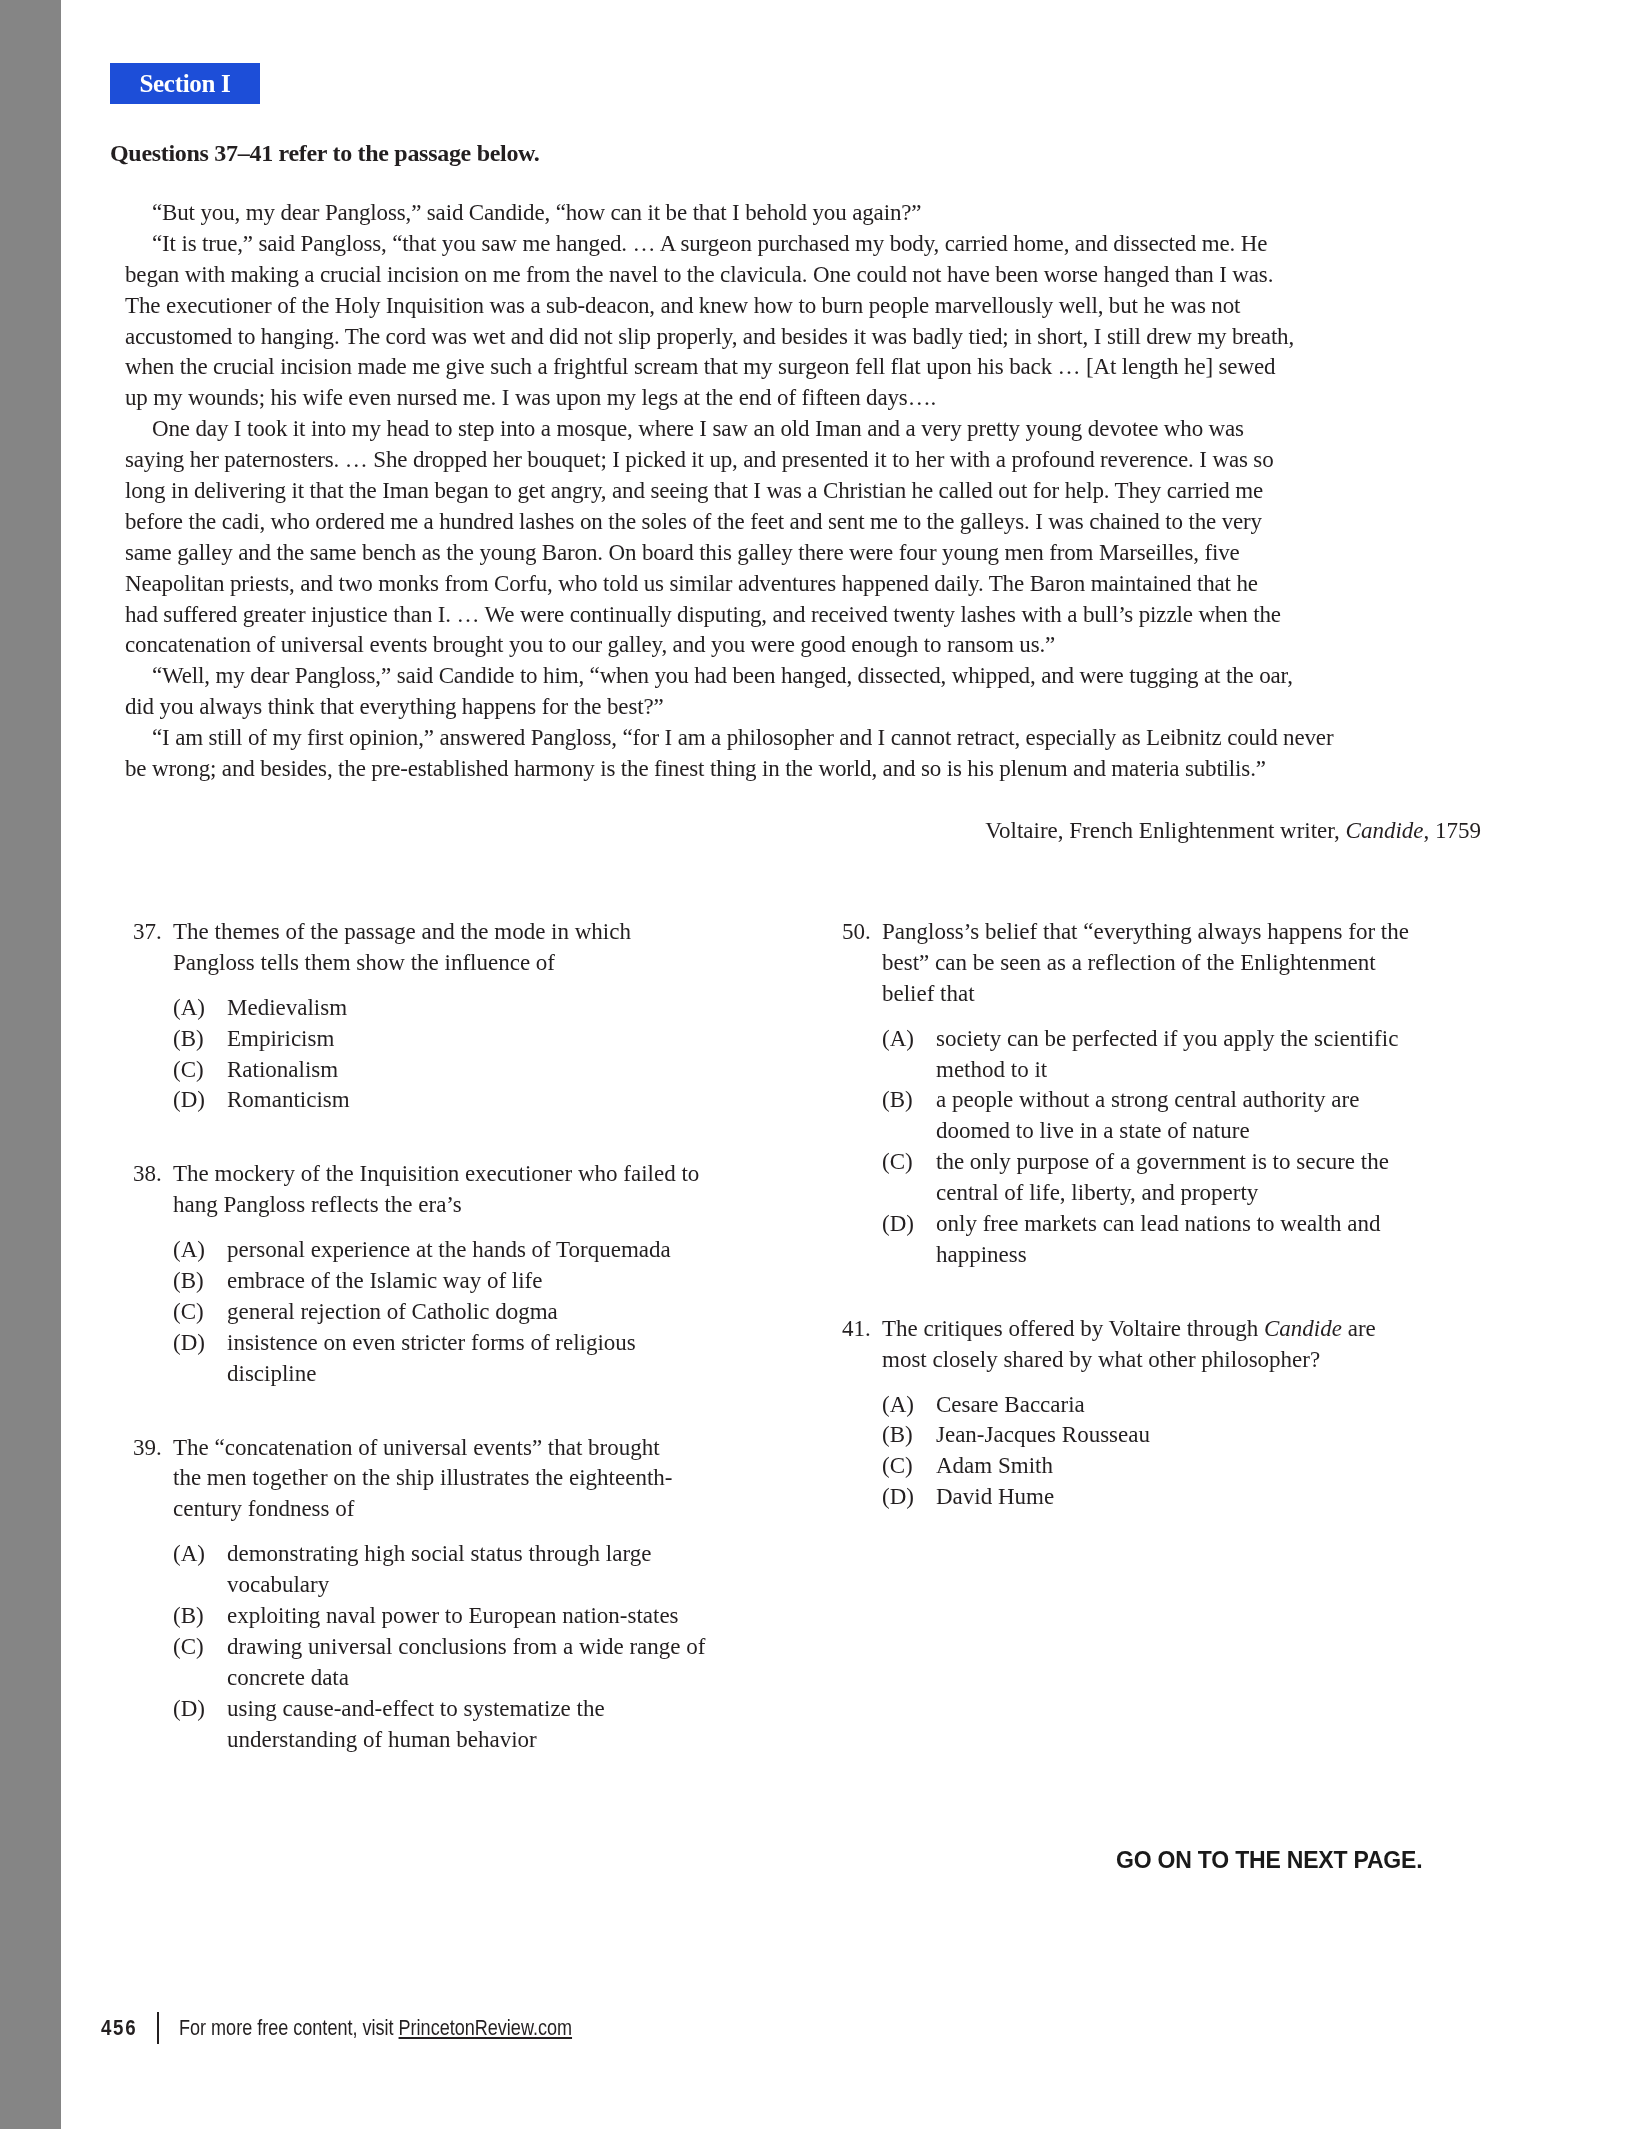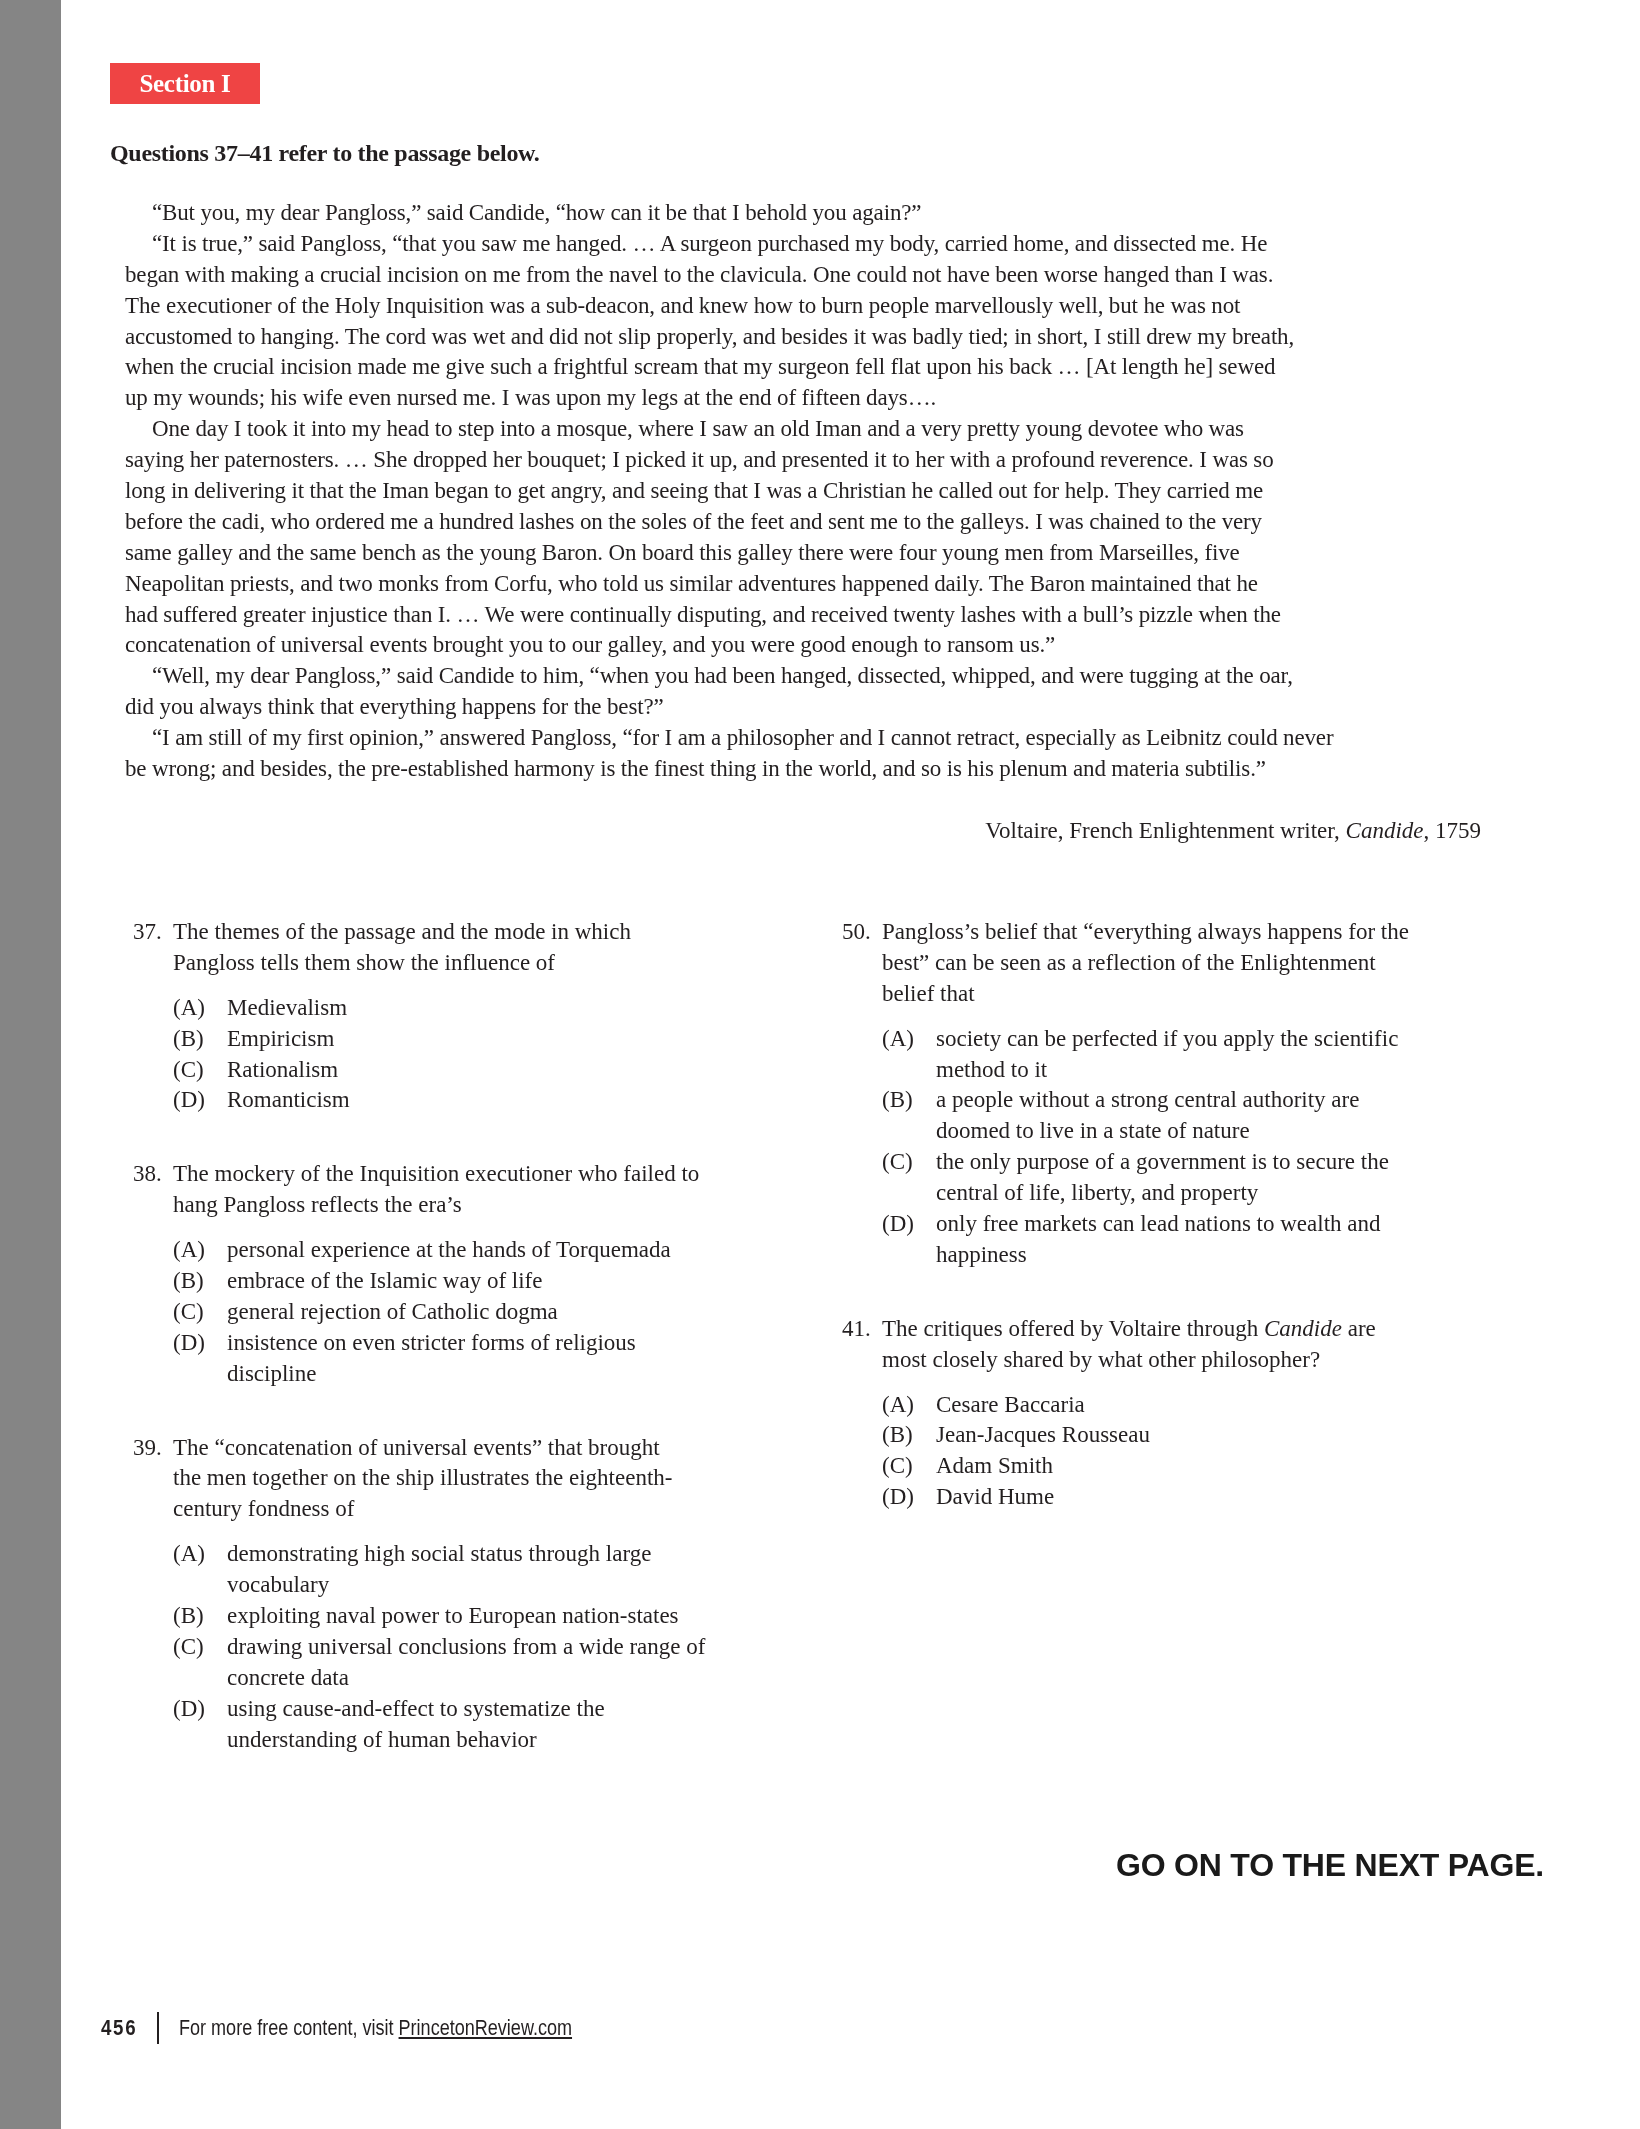--- a/index.html
+++ b/index.html
@@ -1,20 +1,20 @@
 <!DOCTYPE html>
 <html><head>
 <meta charset="utf-8">
 <style>
   html, body { margin: 0; padding: 0; background: #ffffff; }
   body { width: 1640px; height: 2129px; position: relative; overflow: hidden;
          font-family: "Liberation Serif", serif; color: #231f20; }
   .sidebar { position: absolute; left: 0; top: 0; width: 61px; height: 2129px; background: #858585; }
   .section-tag { position: absolute; left: 110px; top: 63px; width: 150px; height: 41px;
-                 background: #ef4444; color: #ffffff; font-weight: bold; font-size: 25px;
+                 background: #1d4ed8; color: #ffffff; font-weight: bold; font-size: 25px;
                  display: flex; align-items: center; justify-content: center;
                  font-family: "Liberation Serif", serif; letter-spacing: -0.3px; }
   .intro { position: absolute; left: 110px; top: 140px; font-size: 24px; font-weight: bold;
            letter-spacing: -0.3px; }
   .passage { position: absolute; left: 125px; top: 198px; width: 1345px; font-size: 23px; line-height: 30.9px; }
   .pline { white-space: nowrap; height: 30.9px; letter-spacing: -0.15px; }
   .pline.indent { padding-left: 27px; }
   .attribution { position: absolute; right: 159px; top: 818px; font-size: 23px; white-space: nowrap; }
   .attribution i { font-style: italic; }
   .col { position: absolute; top: 917px; width: 640px; }
@@ -23,21 +23,21 @@
   .question { position: relative; font-size: 23px; line-height: 30.9px; }
   .qstem { position: relative; padding-left: 40px; }
   .qnum { position: absolute; left: 0; top: 0; }
   .qline { white-space: nowrap; height: 30.9px; }
   .options { margin-top: 14px; padding-left: 40px; }
   .option { position: relative; padding-left: 54px; }
   .optletter { position: absolute; left: 0; top: 0; }
   .oline { white-space: nowrap; height: 30.9px; }
   .q-gap { height: 43px; }
   .next-page { position: absolute; left: 1116px; top: 1847px; font-family: "Liberation Sans", sans-serif;
-               font-weight: bold; font-size: 32px; color: #1a1a1a; white-space: nowrap; letter-spacing: -0.2px; }
+               font-weight: bold; font-size: 23px; color: #1a1a1a; white-space: nowrap; letter-spacing: -0.2px; }
   .footer { position: absolute; left: 97px; top: 2012px; height: 32px; display: flex; align-items: center;
             font-family: "Liberation Sans", sans-serif; color: #231f20; text-align: center; }
   .pagenum { font-weight: bold; font-size: 22px; letter-spacing: 2px; transform: scaleX(0.85); transform-origin: left center; width: 52px; }
   .divider { width: 2px; height: 32px; background: #231f20; margin: 0 20px 0 8px; }
   .footer-text { font-size: 22px; transform: scaleX(0.82); transform-origin: left center; white-space: nowrap; }
   .footer-link { text-decoration: underline; color: #231f20; }
   i.it { font-style: italic; }
 </style>
 </head>
 <body>

